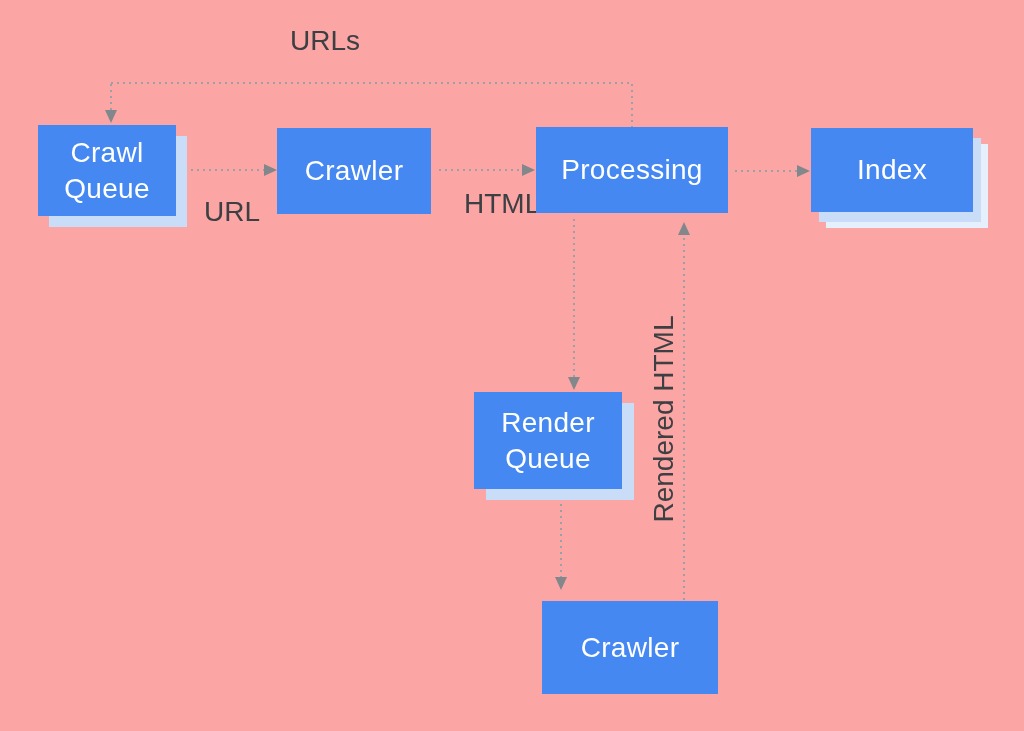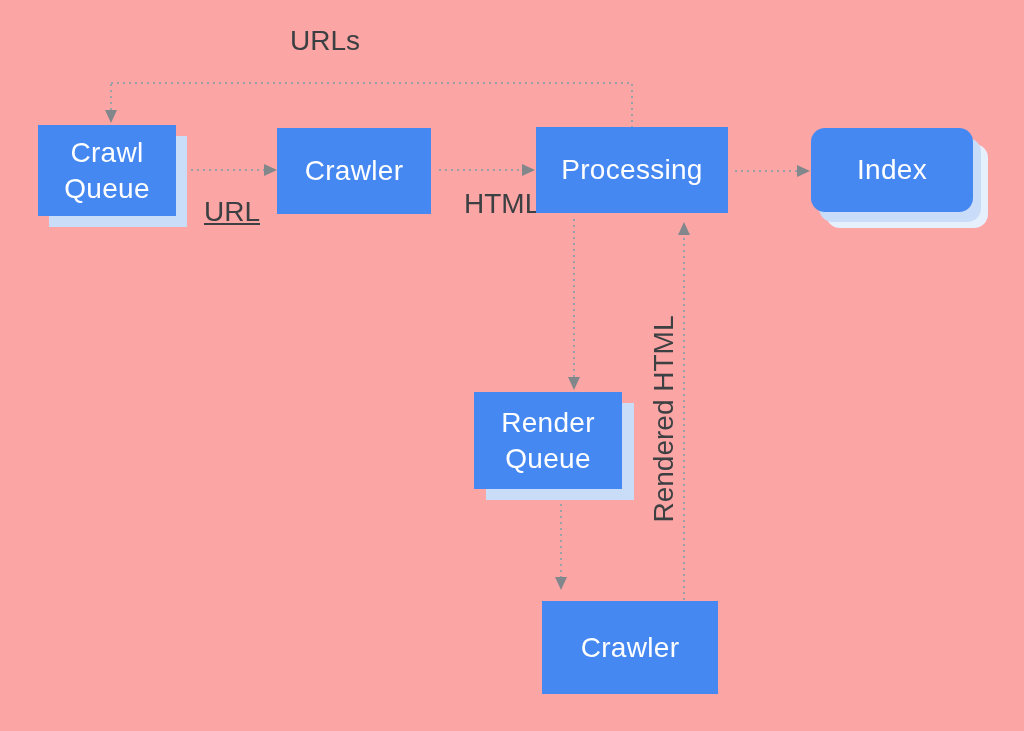--- a/index.html
+++ b/index.html
@@ -78,21 +78,21 @@
 <div id="canvas">
 
   <div class="vline" style="left:631px; top:84px; height:43px;"></div>
   <div class="hline" style="left:111px; top:82px; width:521px;"></div>
   <div class="vline" style="left:110px; top:84px; height:26px;"></div>
   <div class="arrow arrow-down" style="left:105px; top:110px;"></div>
   <div class="edge-label" style="left:290px; top:25px;">URLs</div>
 
   <div class="hline" style="left:185px; top:169px; width:80px;"></div>
   <div class="arrow arrow-right" style="left:264px; top:164px;"></div>
-  <div class="edge-label" style="left:204px; top:196px;text-decoration:underline;">URL</div>
+  <div class="edge-label" style="left:204px; top:196px;">URL</div>
 
   <div class="hline" style="left:439px; top:169px; width:84px;"></div>
   <div class="arrow arrow-right" style="left:522px; top:164px;"></div>
   <div class="edge-label" style="left:446px; top:188px;margin-left:18px;">HTML</div>
 
   <div class="hline" style="left:735px; top:170px; width:63px;"></div>
   <div class="arrow arrow-right" style="left:797px; top:165px;"></div>
 
   <div class="vline" style="left:573px; top:219px; height:158px;"></div>
   <div class="arrow arrow-down" style="left:568px; top:377px;"></div>
@@ -109,21 +109,21 @@
   </div>
 
   <div class="node" style="left:277px; top:128px; width:154px; height:86px;align-items:center;">
     <span>Crawler</span>
   </div>
 
   <div class="node" style="left:536px; top:127px; width:192px; height:86px;">
     <span>Processing</span>
   </div>
 
-  <div class="node shadow-double" style="left:811px; top:128px; width:162px; height:84px;border-radius:14px;">
+  <div class="node shadow-double" style="left:811px; top:128px; width:162px; height:84px;">
     <span>Index</span>
   </div>
 
   <div class="node shadow-rq" style="left:474px; top:392px; width:148px; height:97px;">
     <span style="display:inline-block; max-width:120px;">Render Queue</span>
   </div>
 
   <div class="node" style="left:542px; top:601px; width:176px; height:93px;">
     <span>Crawler</span>
   </div>

